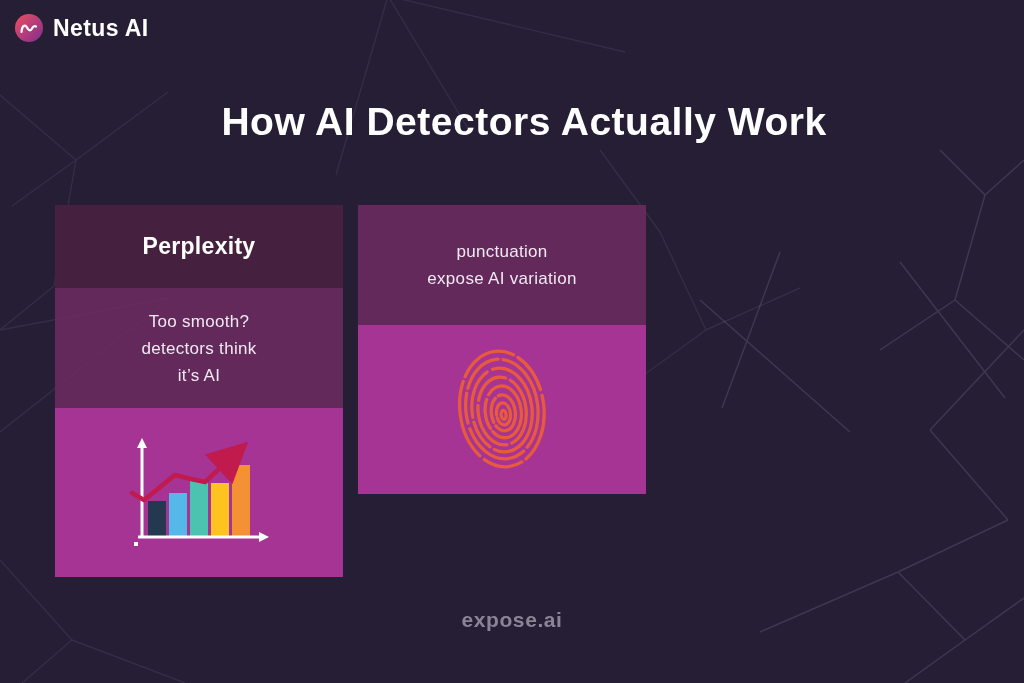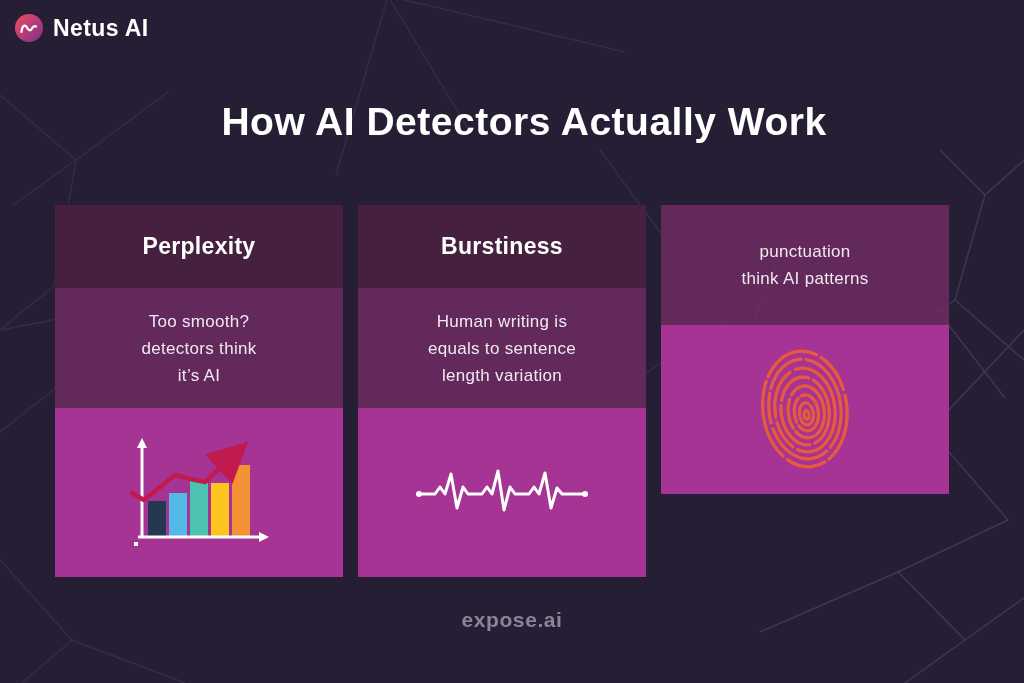--- a/index.html
+++ b/index.html
@@ -104,44 +104,25 @@
           <line x1="17" y1="8" x2="17" y2="101" stroke="#ffffff" stroke-width="3"></line>
           <polygon points="17,1 12,11 22,11" fill="#ffffff"></polygon>
           <line x1="13" y1="100" x2="136" y2="100" stroke="#ffffff" stroke-width="3"></line>
           <polygon points="144,100 134,95 134,105" fill="#ffffff"></polygon>
           <rect x="9" y="105" width="4" height="4" fill="#ffffff"></rect>
           <polyline points="7,56 19,63 50,38 66,42 80,45 110,17" fill="none" stroke-width="4.5" stroke-linecap="round" stroke-linejoin="round" marker-end="url(#trendArrow)" stroke="#c11a4d"></polyline>
         </svg>
       </div>
     </div>
 
-    <div class="card">
-      <div class="card-header">
-        <span class="card-title">Burstiness</span>
-      </div>
-      <div class="card-mid">
-        <div>Human writing is</div>
-        <div>equals to sentence</div>
-        <div>length variation</div>
-      </div>
-      <div class="card-bottom">
-        <svg width="178" height="64" viewBox="0 0 178 64">
-          <g fill="none" stroke-width="3" stroke-linecap="round" stroke-linejoin="round" stroke="#ffffff">
-            <polyline points="6,33 22,33 27,26 32,33 38,13 44,47 50,26 55,33 69,33 74,26 79,33 85,10 91,49 97,26 102,33 116,33 121,26 126,33 132,12 138,47 144,27 149,33 172,33"></polyline>
-            <circle cx="6" cy="33" r="3" fill="#ffffff" stroke="none"></circle>
-            <circle cx="172" cy="33" r="3" fill="#ffffff" stroke="none"></circle>
-          </g>
-        </svg>
-      </div>
-    </div>
 
     <div class="card">
       <div class="card-mid">
         <div>punctuation</div>
-        <div>think AI patterns</div>
+        <div>expose AI variation</div>
       </div>
       <div class="card-bottom">
         <svg width="98" height="134" viewBox="0 0 98 134">
           <g transform="rotate(-7 49 67)" fill="none" stroke-width="3.3" stroke-linecap="round" stroke="#e85a3c">
             <ellipse cx="49" cy="66" rx="42" ry="58" stroke-dasharray="60 5 40 6 80 5"></ellipse>
             <ellipse cx="49" cy="66" rx="36" ry="50" stroke-dasharray="45 5 70 6 30 5"></ellipse>
             <ellipse cx="49" cy="67" rx="30" ry="42" stroke-dasharray="70 5 30 5 50 6"></ellipse>
             <ellipse cx="49" cy="68" rx="24" ry="34" stroke-dasharray="40 5 55 5"></ellipse>
             <ellipse cx="50" cy="69" rx="18" ry="26" stroke-dasharray="50 4 30 5"></ellipse>
             <ellipse cx="50" cy="70" rx="12" ry="18" stroke-dasharray="35 4 25 4"></ellipse>

